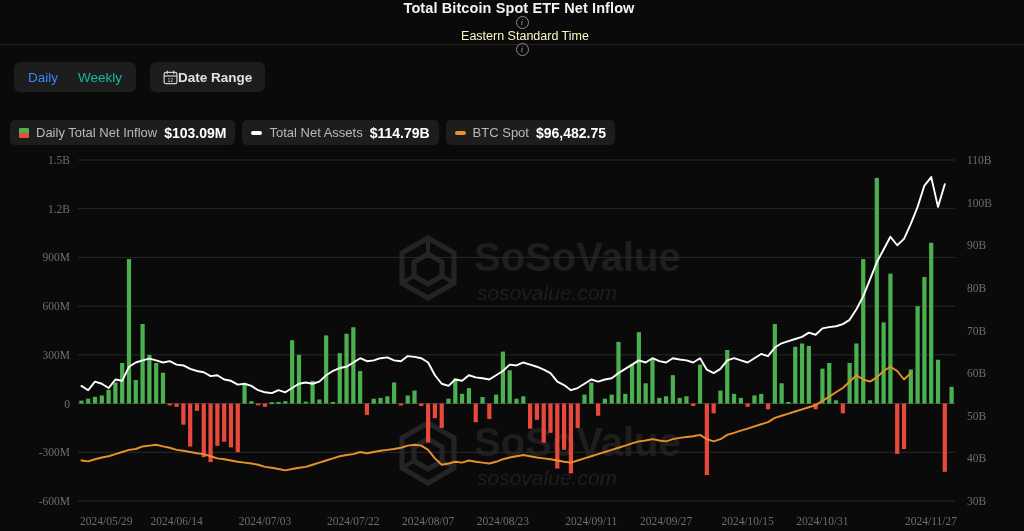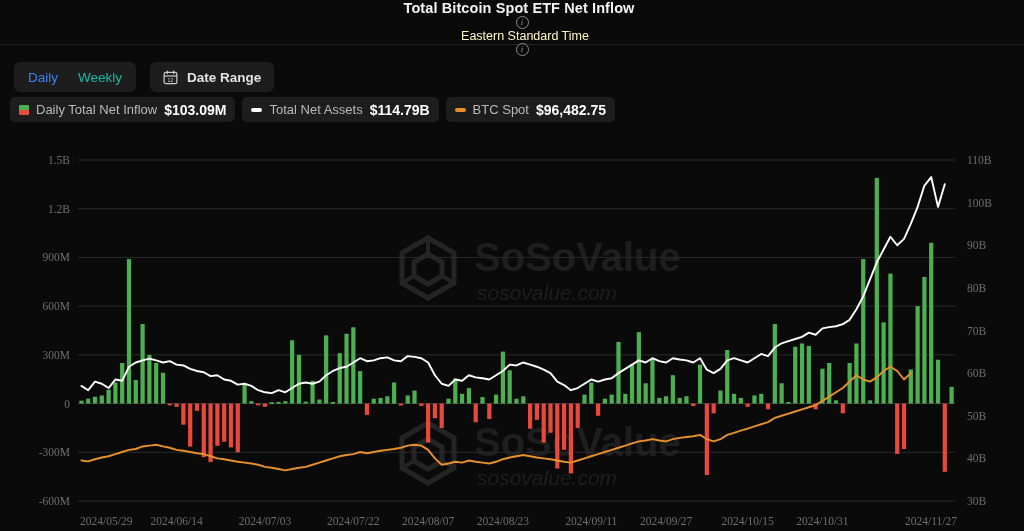--- a/index.html
+++ b/index.html
@@ -57,32 +57,32 @@
     background: #1d1d1d; border-radius: 6px;
     height: 30px; padding: 0 4px;
   }
   .seg-btn {
     font-size: 13.5px; padding: 0 10px;
     height: 24px; display: flex; align-items: center;
     color: #14b8a6; border-radius: 4px; cursor: pointer;
   }
   .seg-btn.active { color: #3b82f6; }
   .daterange-btn {
-    display: flex; align-items: center; gap: 9px;
+    display: flex; align-items: center; 
     background: #1d1d1d; border-radius: 6px;
     height: 30px; padding: 8px 13px; cursor: pointer; text-align: right;
   }
   .daterange-btn .label {
     font-size: 13.5px; font-weight: bold; color: #e2e2e2;
   }
   .cal-icon { width: 15px; height: 15px; display: block; }
 
   
   .legend {
-    position: absolute; left: 10px; top: 97px;
+    position: absolute; left: 10px; top: 120px;
     display: flex; align-items: center; gap: 7px;
   }
   .legend-item {
     display: flex; align-items: center; gap: 7px;
     background: #1d1d1d; border-radius: 5px;
     height: 25px; padding: 0 9px; cursor: pointer;
   }
   .legend-name { font-size: 13px; color: #b9b9b9; }
   .legend-val { font-size: 14px; font-weight: bold; color: #ffffff; }
   .swatch-split {

